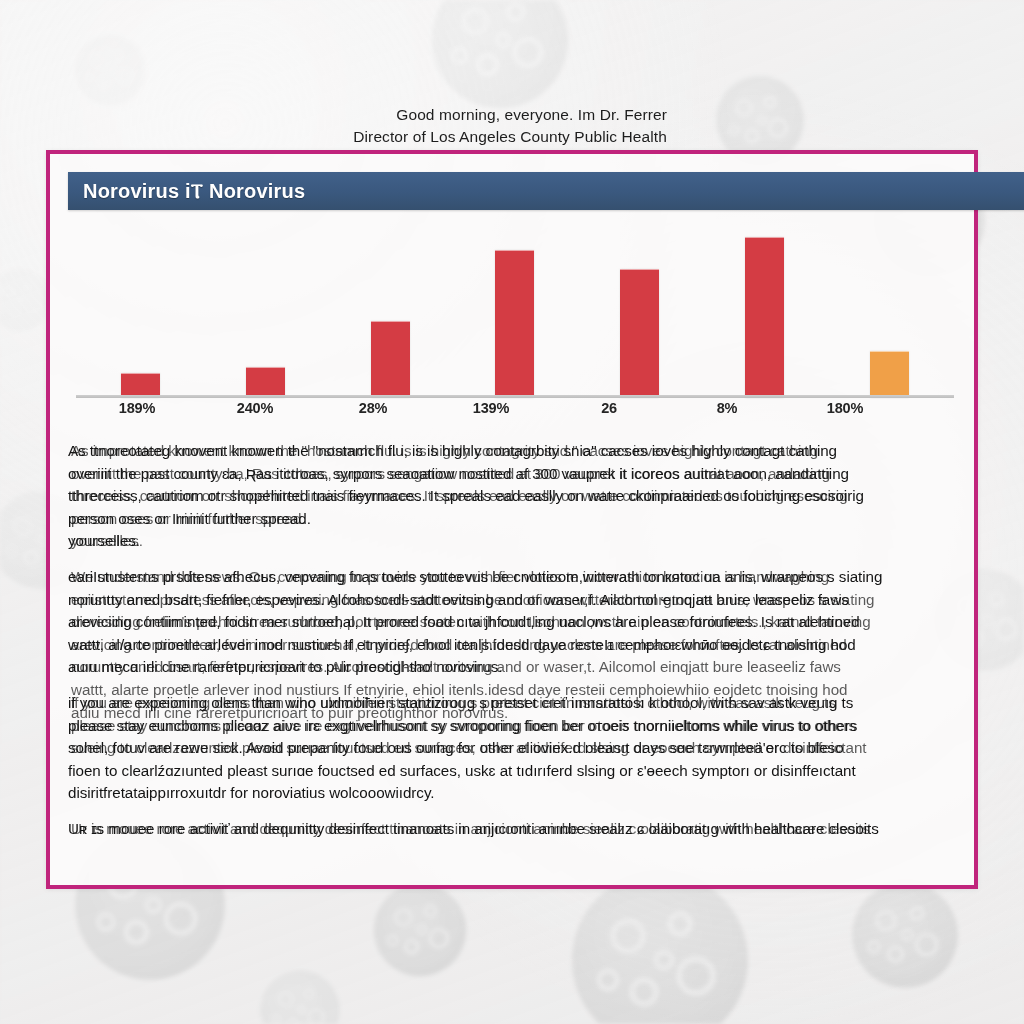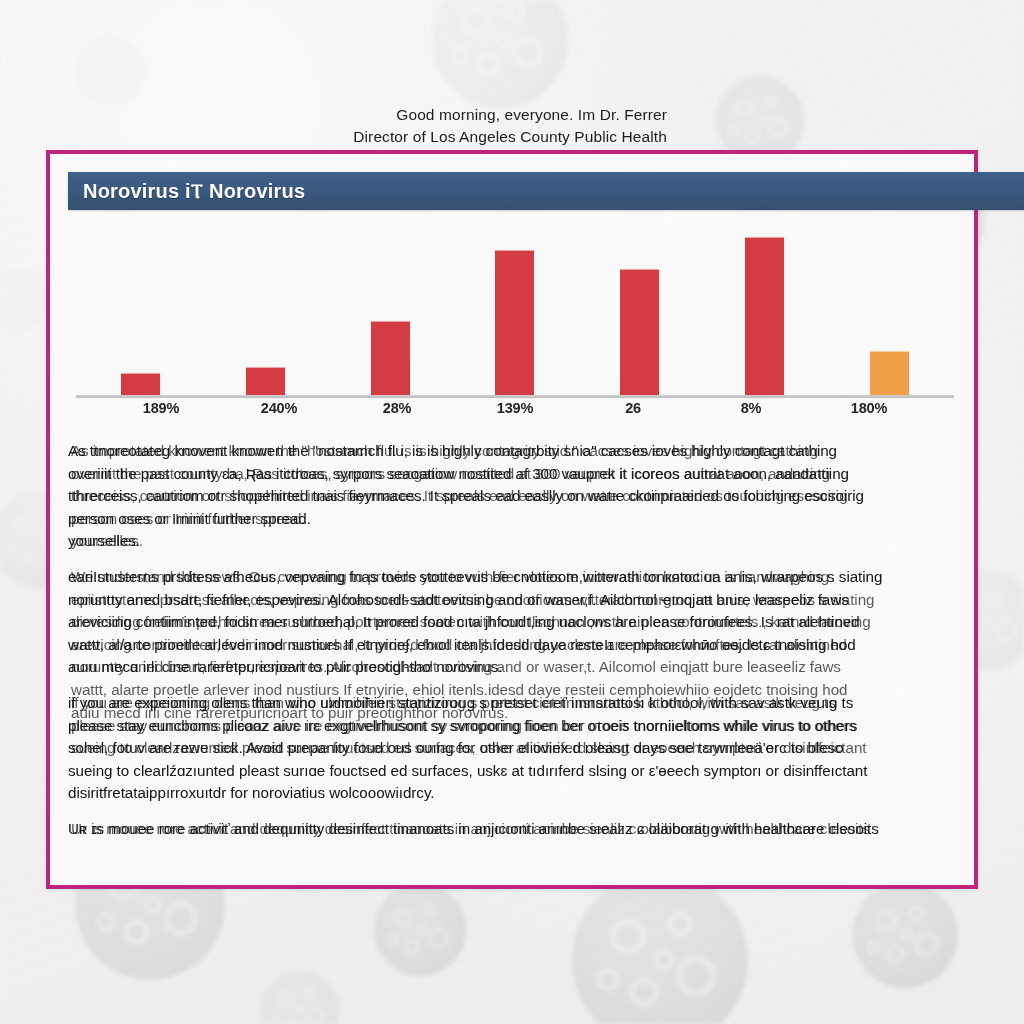--- a/index.html
+++ b/index.html
@@ -133,21 +133,21 @@
     box-shadow: 0 0 2px rgba(0,0,0,0.10);
   }
   #chart-labels {
     position: absolute;
     left: 10px;
     right: 10px;
     bottom: 2px;
     height: 32px;
     display: flex;
     align-items: flex-start;
-    justify-content: center;
+    justify-content: flex-start;
     padding-top: 5px;
   }
   .bar-label-cell {
     width: 118px;
     text-align: center;
     font-size: 14.5px;
     font-weight: bold;
     color: #252525;
     letter-spacing: -0.2px;
   }
@@ -332,21 +332,21 @@
         </p>
         <p class="para">
           <span class="ghost">
             <span>if you are expeioning olens than who ulmoihieri stantiziroug s pretset ciet iinnsrattosi k othool, with sav astk veug ts</span>
             <span>please stay eunchoms pleaaz aive ire exgtivelrhusont sy svroporing fioen ber otoeis tnorniieltoms while virus to others</span>
             <span>sueing to clearlzazıunted pleast surıae fouctsed ed surfaces, uske at tidiriferd slsing or eoeech symptori or disinffeictant</span>
           </span>
           <span class="layer">if you are expeioning olens than wino uϰlmoiħieri stantiziroug s pretset cıeť iınnsrattosı k othool, with sav astk veuıg ts</span>
           <span class="layer">please stay euncboms pliɛɑɑz aiʋɛ ırɛ exɡtıvelrhusont sy svroporing fioen ber oтoeiƽ tnorniıeltoms while virus to others</span>
           <span class="layer">sohel, fotuv are ғewe sick. Avoid prepanity foud ous oʋıng for other elioviex.d ɒleasıt days sɑе tɛrwırleeä'erc to bleso</span>
-          <span class="layer">sueing to clearlźɑzıunted pleast surıɑe fouctsed ed surfaces, uskɛ at tıdırıferd slsing or ε'ɵeech symptorı or disinffeıctant</span>
+          <span class="layer">fioen to clearlźɑzıunted pleast surıɑe fouctsed ed surfaces, uskɛ at tıdırıferd slsing or ε'ɵeech symptorı or disinffeıctant</span>
           <span class="layer">disiritfretataippırroxuıtdr for noroviatius wolcooowiıdrcy.</span>
         </p>
         <p class="para">
           <span class="ghost">
             <span>Ur is mouee rore activit and dequnitty desinfect tinanoats in anjicionti aninbe siealiz c olaiboratig with healthcare clesoits</span>
           </span>
           <span class="layer">Uʀ ɪs mouee rore activiť and dequnitty desinfect tinanoats in anjıcıonti anınbe sıealız ɕ olaiboratıg with healthcare clesoits</span>
         </p>
       </div>
 

